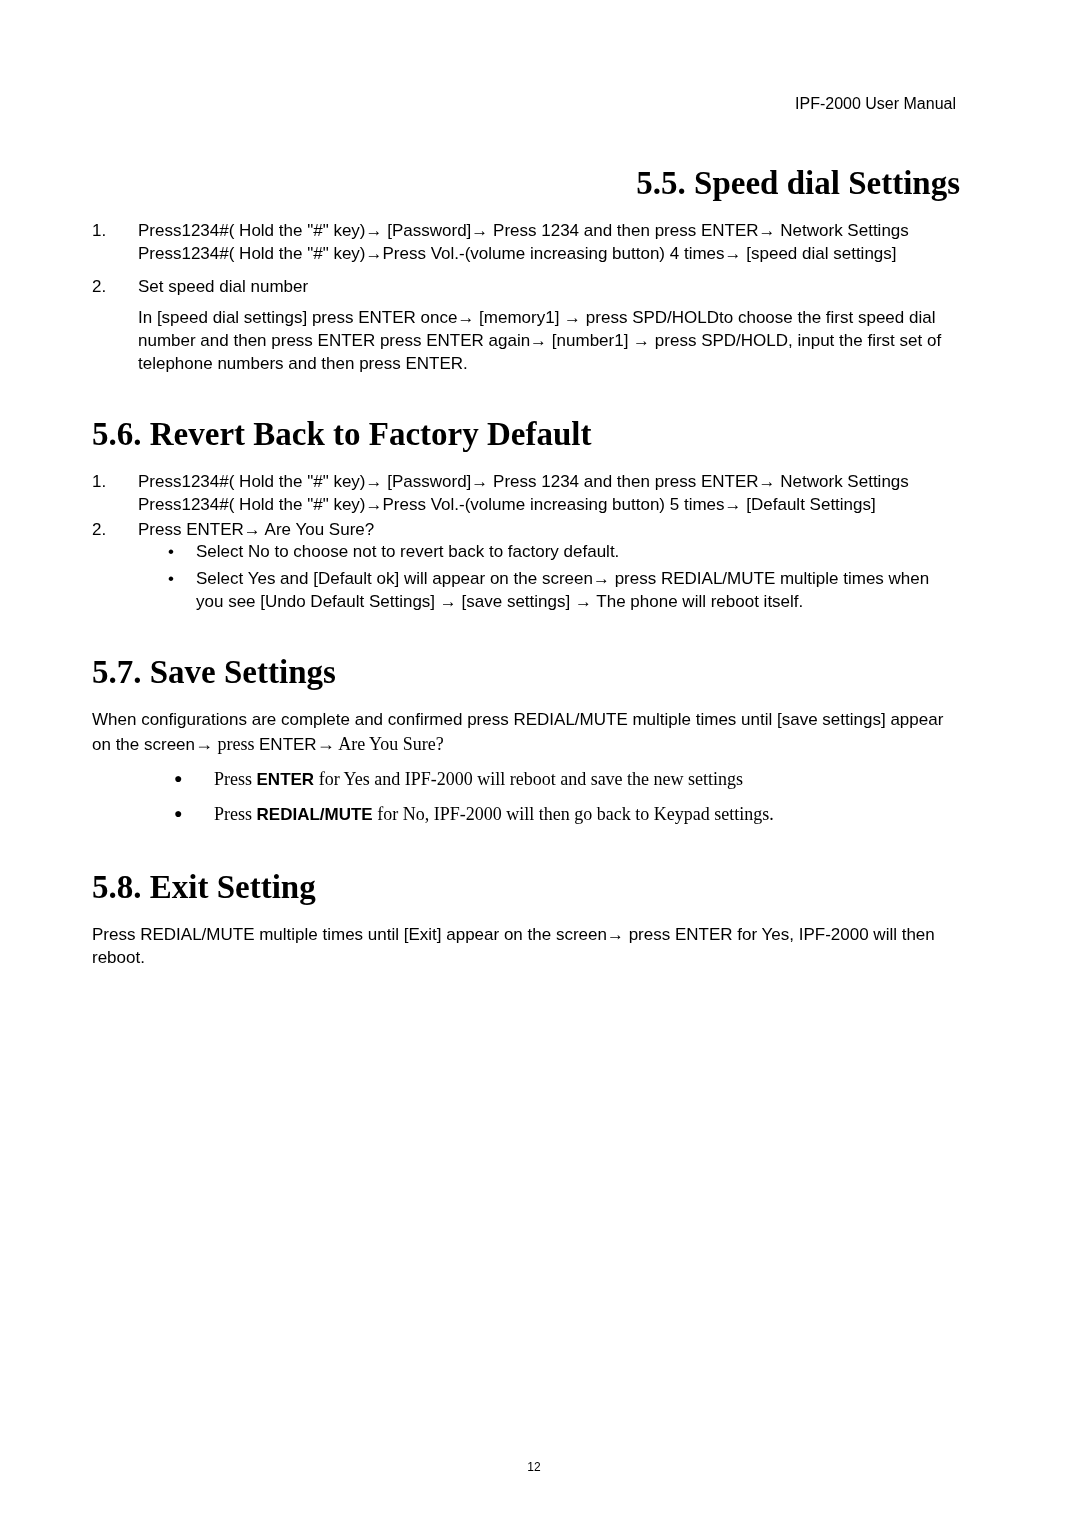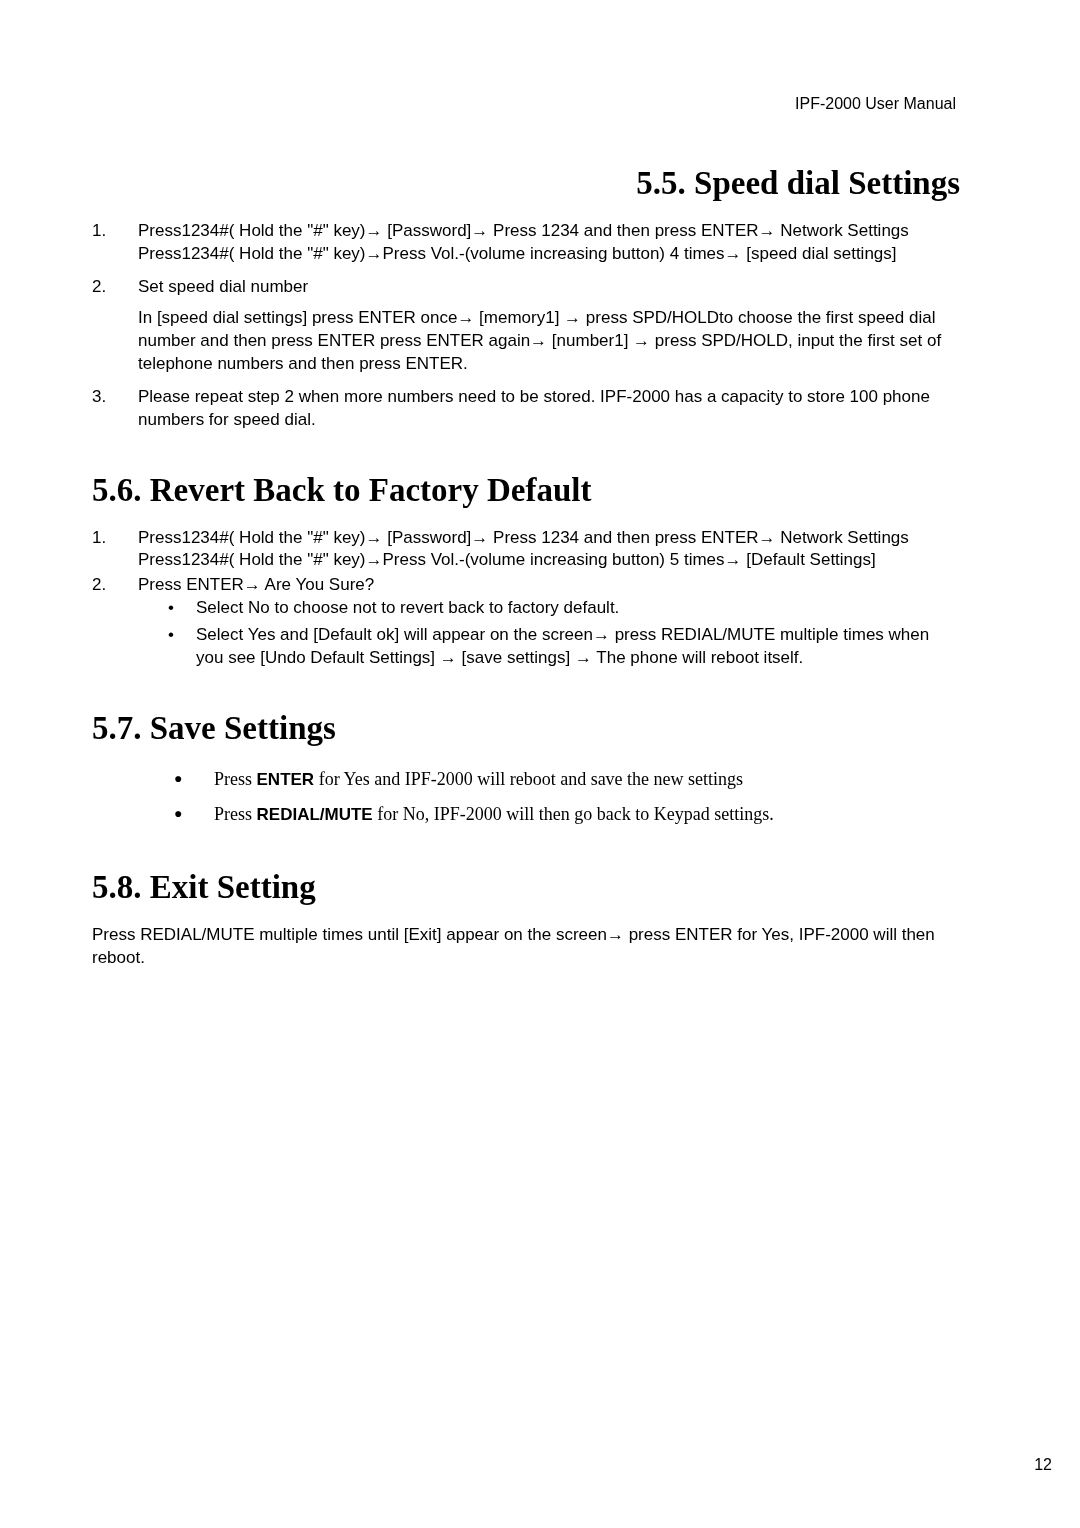--- a/index.html
+++ b/index.html
@@ -105,55 +105,57 @@
   }
   .serif-inline {
     font-family: "Times New Roman", Times, serif;
     font-size: 18px;
   }
   .page-num {
     position: absolute;
     bottom: 54px;
     left: 16px;
     right: 0;
-    text-align: right;
-    font-size: 16px;
+    text-align: center;
+    font-size: 12px;
   }
   b { font-weight: bold; }
 </style>
 </head>
 <body>
 
 <div class="page">
 
   <div class="doc-header">IPF-2000 User Manual</div>
 
   <h2 class="section first">5.5.    Speed dial Settings</h2>
   <ol class="numbered">
     <li data-num="1">Press1234#( Hold the "#" key)→ [Password]→ Press 1234 and then press ENTER→ Network Settings Press1234#( Hold the "#" key)→Press Vol.-(volume increasing button) 4 times→ [speed dial settings]</li>
     <li data-num="2">
       <span>Set speed dial number</span>
       <div class="sub-para">In [speed dial settings] press ENTER once→ [memory1] → press SPD/HOLDto choose the first speed dial number and then press ENTER press ENTER again→ [number1] → press SPD/HOLD, input the first set of telephone numbers and then press ENTER.</div>
     </li>
-    <li data-num="3">Please repeat step 2 when more numbers need to be stored.    IPF-2000 has a capacity to store 100 phone numbers for speed dial.</li>
   </ol>
 
   <h2 class="section">5.6.    Revert Back to Factory Default</h2>
   <ol class="numbered">
     <li data-num="1" class="tight">Press1234#( Hold the "#" key)→ [Password]→ Press 1234 and then press ENTER→ Network Settings Press1234#( Hold the "#" key)→Press Vol.-(volume increasing button) 5 times→ [Default Settings]</li>
     <li data-num="2" class="tight">
       <span>Press ENTER→ Are You Sure?</span>
       <ul class="bullets">
         <li>Select No to choose not to revert back to factory default.</li>
         <li>Select Yes and [Default ok] will appear on the screen→ press REDIAL/MUTE multiple times when you see [Undo Default Settings] → [save settings] → The phone will reboot itself.</li>
       </ul>
     </li>
   </ol>
 
   <h2 class="section">5.7.    Save Settings</h2>
+  <p class="body-para">
+    <span>When configurations are complete and confirmed press REDIAL/MUTE multiple times until [save settings] appear on the screen</span><span class="serif-inline">→ press </span><span>ENTER</span><span class="serif-inline">→ Are You Sure?</span>
+  </p>
   <ul class="bigbullets">
     <li>
       <span>Press </span><b style="font-family:Arial,sans-serif;font-size:17px;">ENTER</b><span> for Yes and IPF-2000 will reboot and save the new settings</span>
     </li>
     <li>
       <span>Press </span><b style="font-family:Arial,sans-serif;font-size:17px;">REDIAL/MUTE</b><span> for No, IPF-2000 will then go back to Keypad settings.</span>
     </li>
   </ul>
 
   <h2 class="section">5.8.    Exit Setting</h2>

